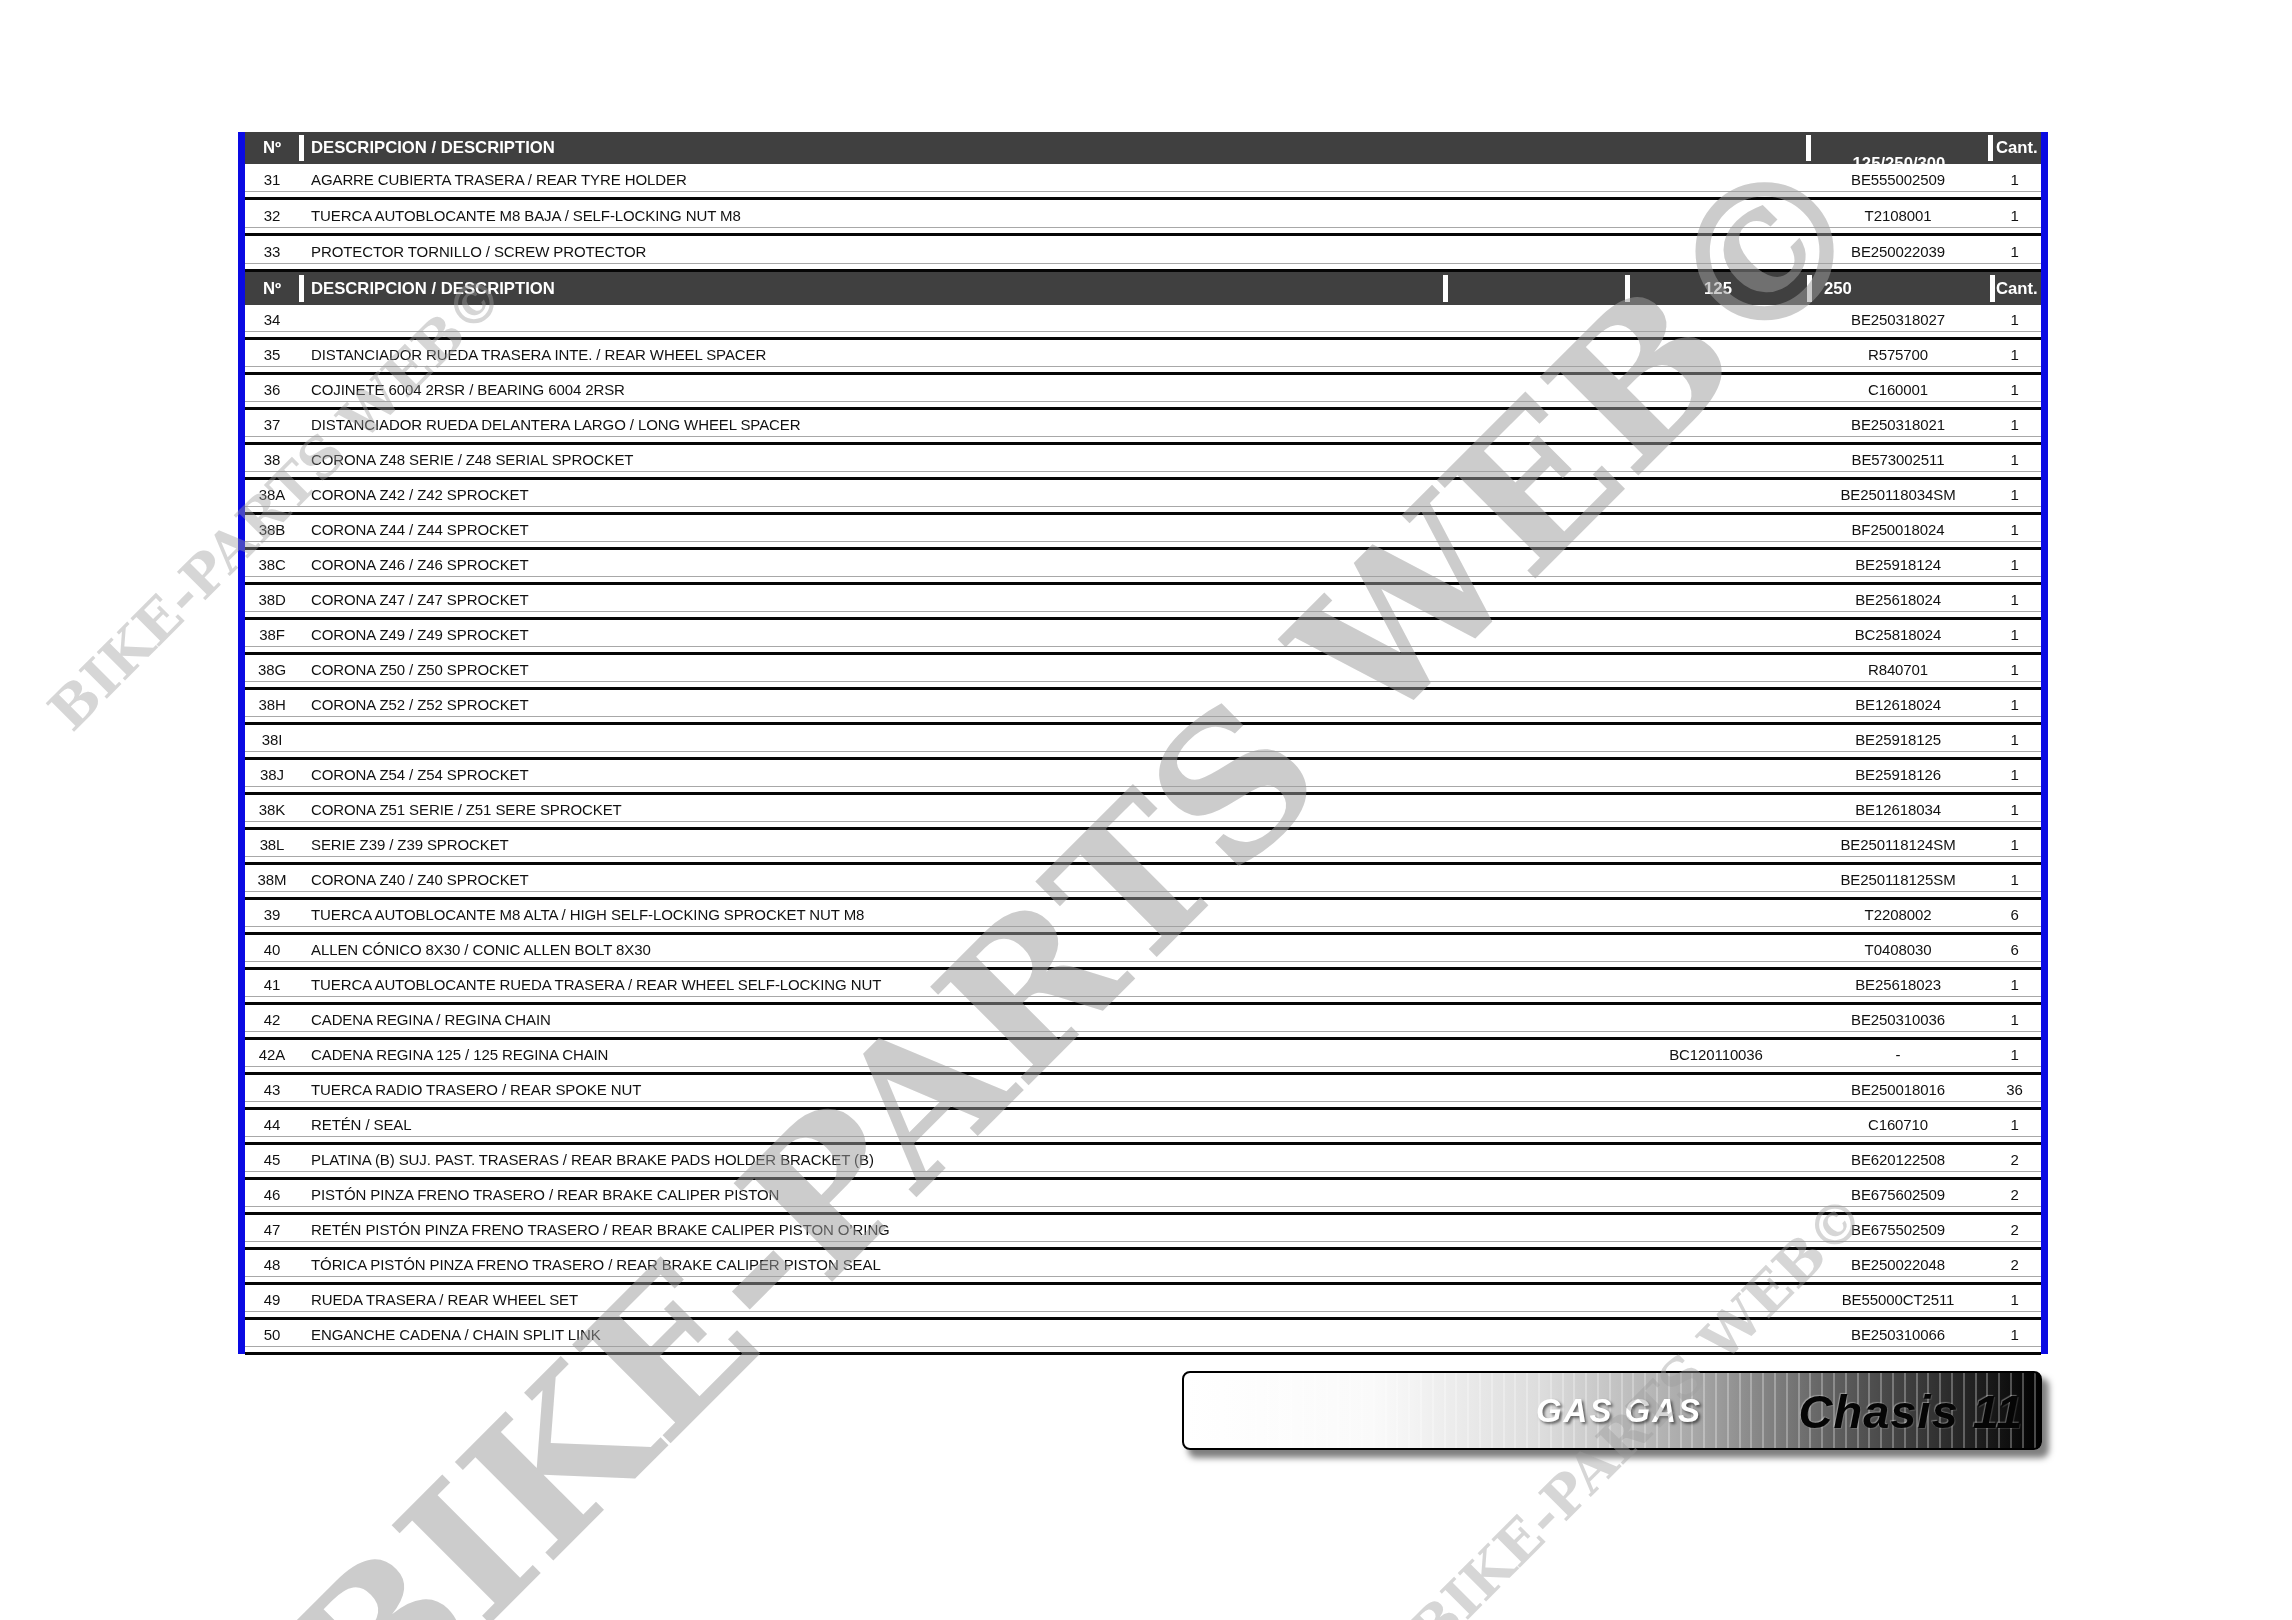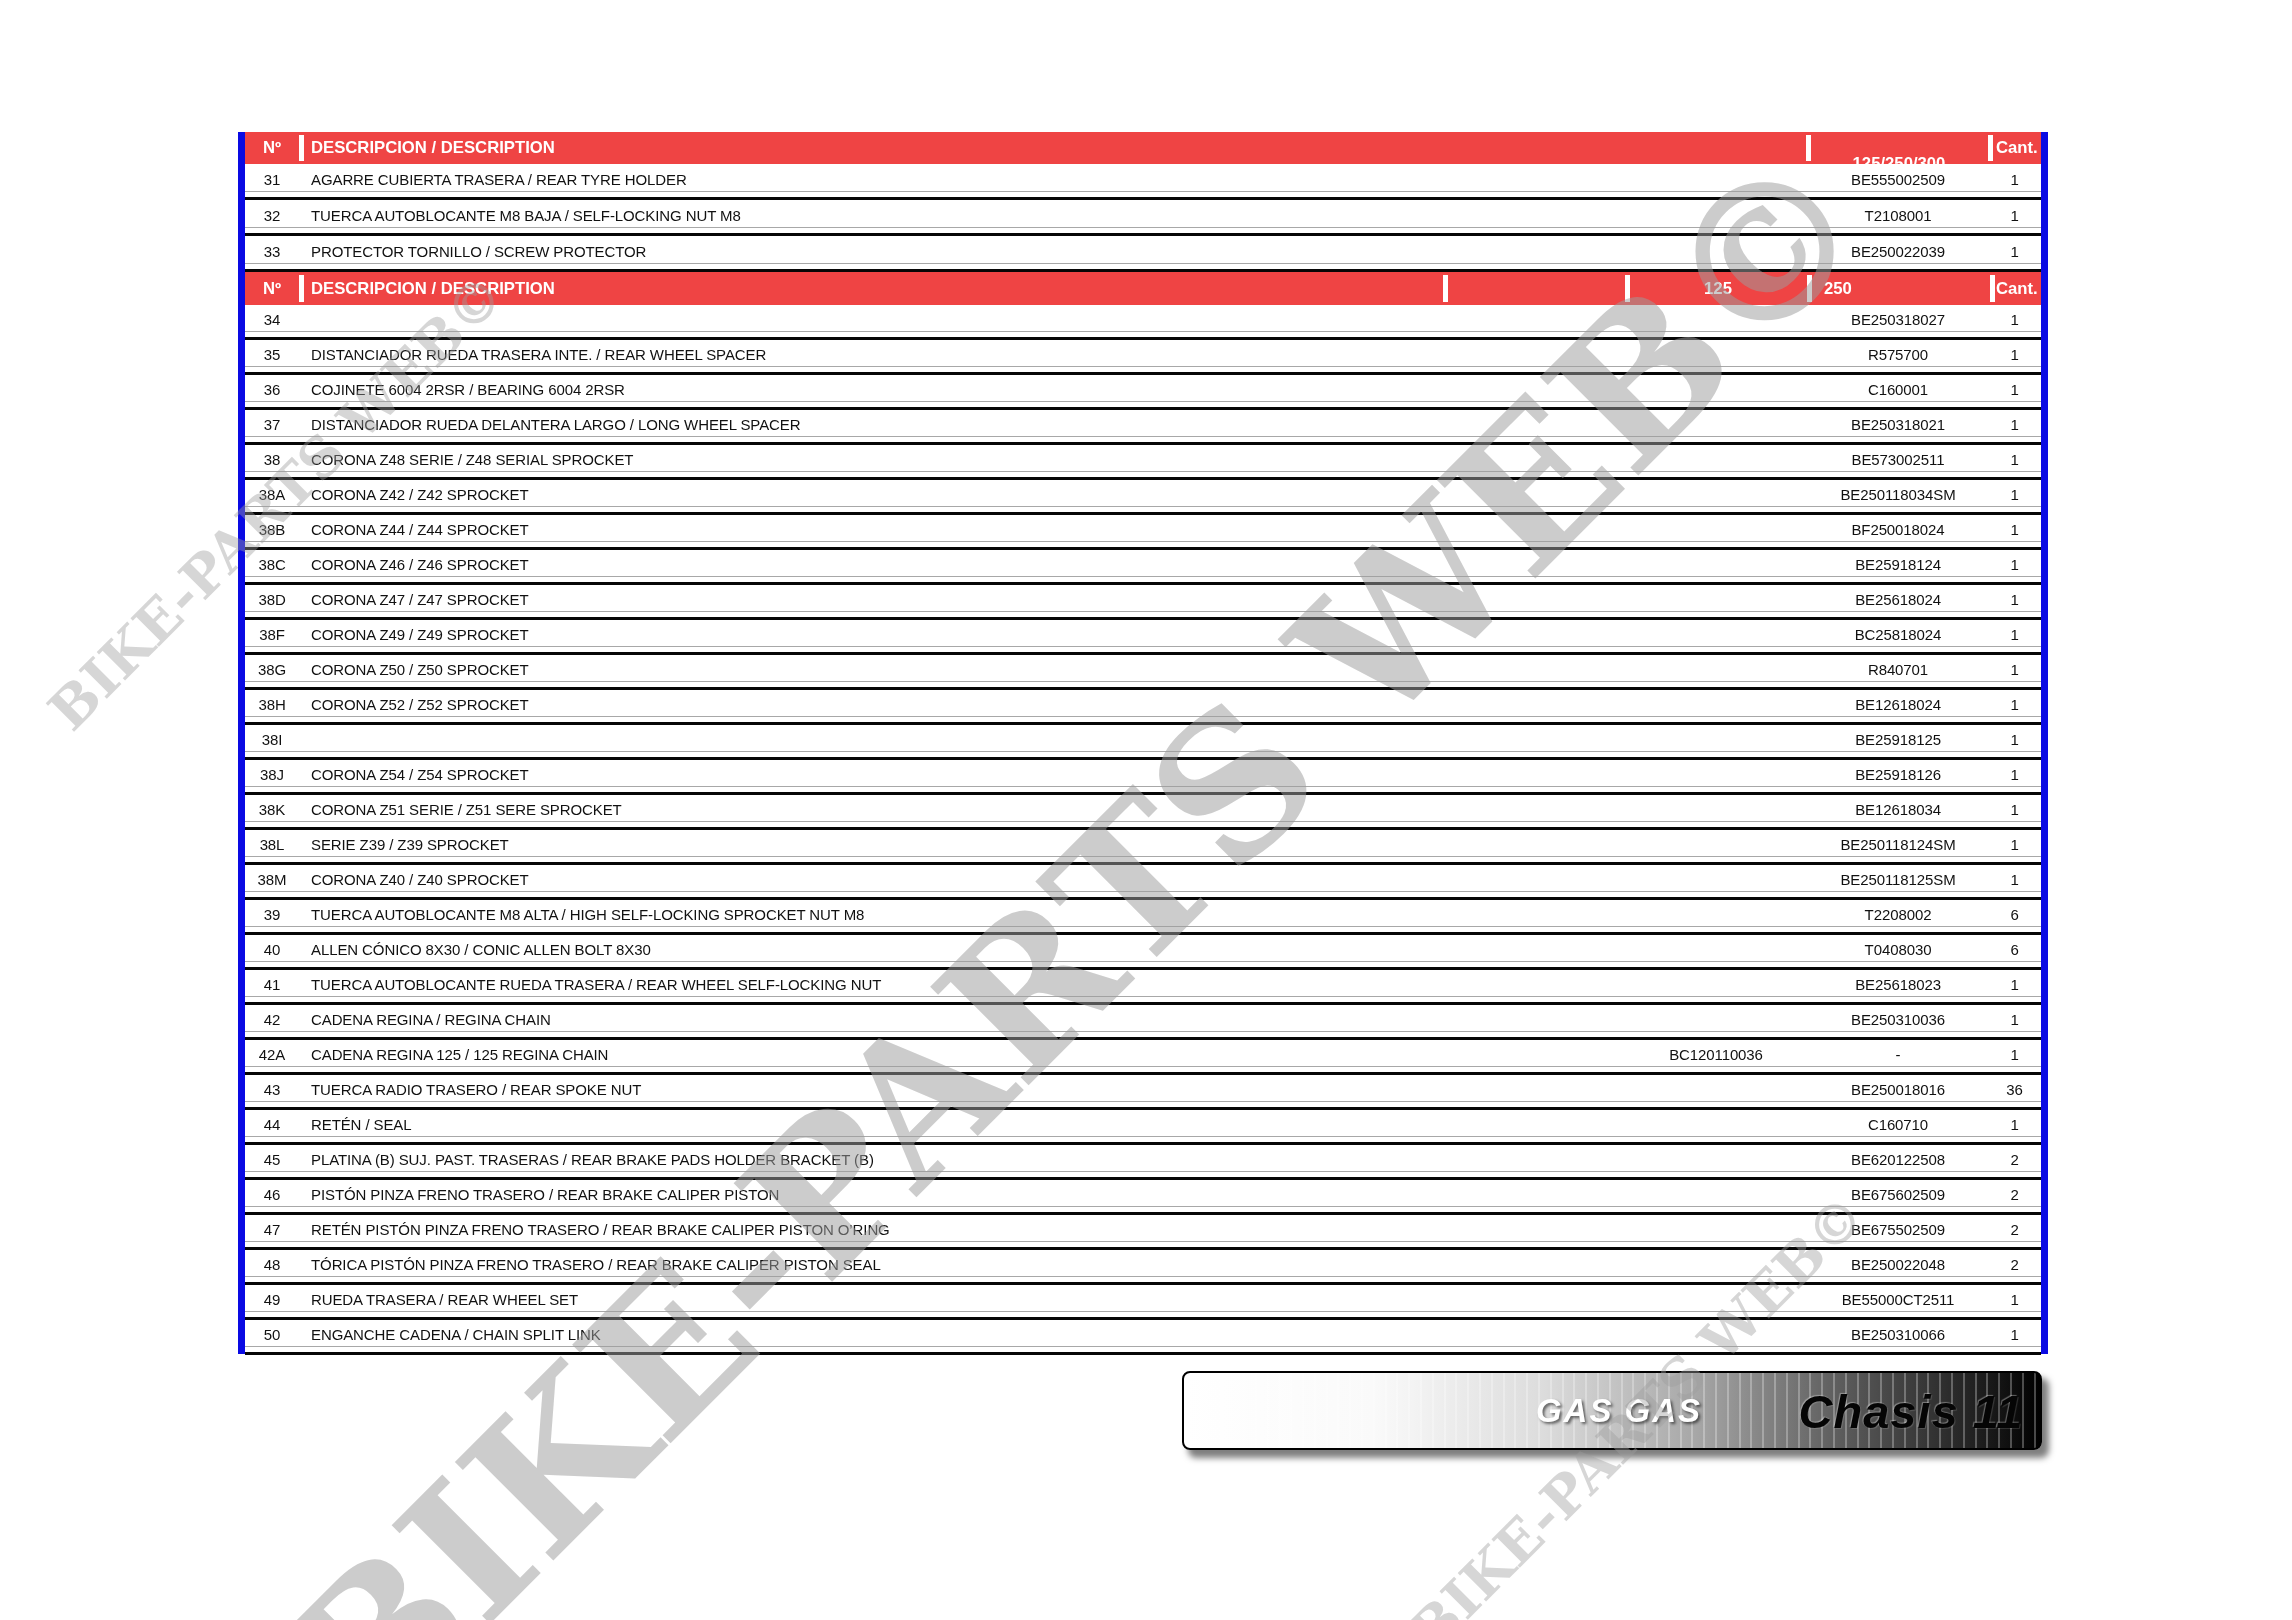--- a/index.html
+++ b/index.html
@@ -18,21 +18,21 @@
   .wm-small-tl{left:276px;top:502px;font-size:55px;transform:translate(-50%,-50%) rotate(-45deg);color:rgba(158,158,158,0.42);}
   .wm-small-br{left:1637px;top:1423px;font-size:55px;transform:translate(-50%,-50%) rotate(-45deg);color:rgba(158,158,158,0.42);}
 
   
   .parts-table{
     position:absolute;left:238px;top:132px;width:1810px;height:1222px;
     box-sizing:border-box;border-left:7.8px solid #0a0ae3;border-right:7.8px solid #0a0ae3;
     z-index:10;
   }
   .thead{
-    position:relative;background:#ef4444;color:#ffffff;font-weight:bold;
+    position:relative;background:#404040;color:#ffffff;font-weight:bold;
     font-size:16.7px;
   }
   .thead.h1{height:32px;line-height:32px;}
   .thead.h2{height:33px;line-height:33px;}
   .thead .hcell{position:absolute;top:0;bottom:0;}
   .hc-num{left:0;width:54px;text-align:center;}
   .hc-desc{left:66px;}
   .hc-merged{left:1566px;width:176px;text-align:center;margin-top:16px;}
   .hc-125{left:1385px;width:176px;text-align:center;}
   .hc-250{left:1567px;width:176px;text-align:left;padding-left:12px;}

